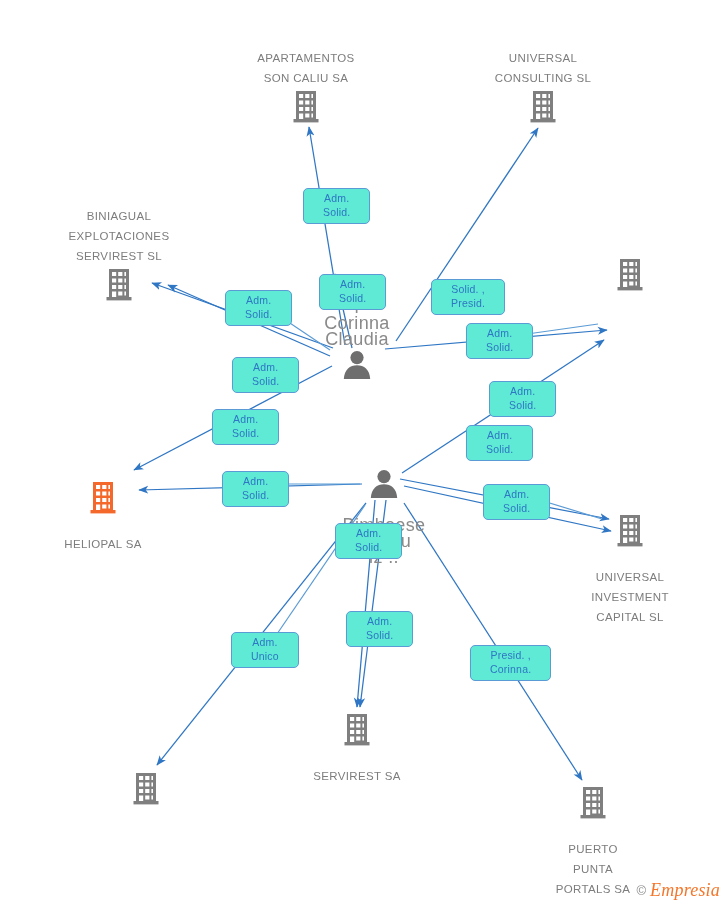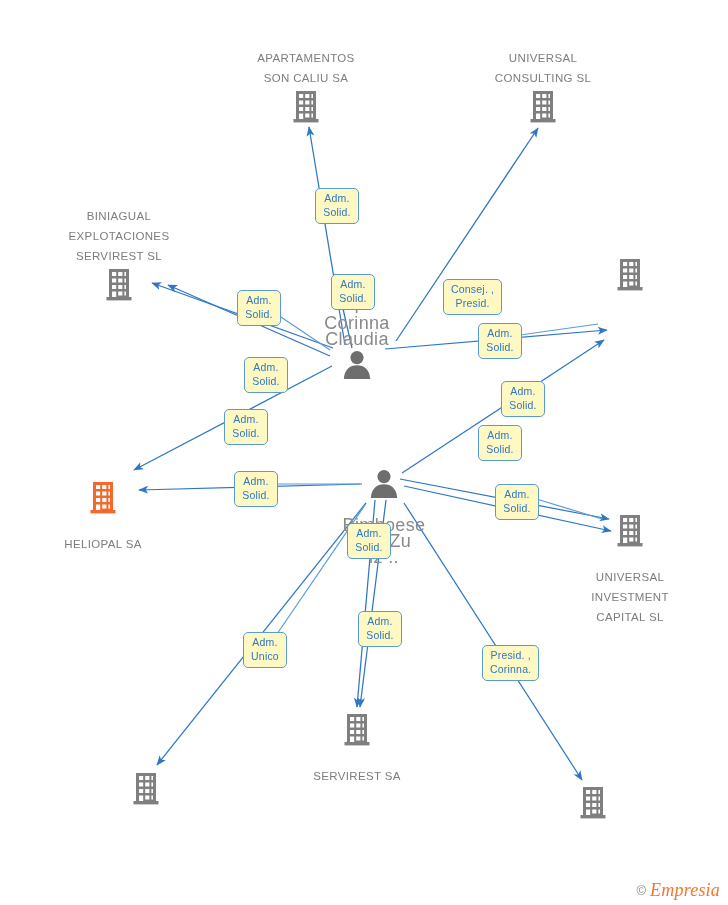--- a/index.html
+++ b/index.html
@@ -21,25 +21,24 @@
   .node.lbl-above{flex-direction:column-reverse;}
   .node.lbl-above .node-label{margin-bottom:2px;}
   .node.lbl-below .node-label{margin-top:15px;}
 
   
   .node.person .node-label{color:#8a8a8a;font-size:18px;line-height:16px;width:120px;}
 
   
   .chip{
     position:absolute;box-sizing:border-box;
-    background:#fef9c3;border:1.3px solid #5b9bd5;border-radius:5px;
+    background:#5eead4;border:1.3px solid #5b9bd5;border-radius:5px;
     color:#2f76c4;font-size:10.5px;line-height:13.5px;text-align:center;
-    padding:3px 7px 4px;white-space:pre-line;letter-spacing:.2px;
+    padding:3px 19px 4px;white-space:pre-line;letter-spacing:.2px;
     min-width:44px;
-    margin-left:12px;
   }
 
   
   #watermark{
     position:absolute;right:8px;bottom:6px;display:flex;align-items:center;gap:4px;
   }
   #watermark .copy{
     color:#8a8a8a;font-size:13px;line-height:13px;
   }
   #watermark .brand{
@@ -289,20 +288,23 @@
       <rect x="13.2" y="10.5" width="4.2" height="4"></rect>
       <rect x="19.4" y="10.5" width="1.6" height="4"></rect>
       <rect x="7" y="17" width="4.2" height="4"></rect>
       <rect x="13.2" y="17" width="4.2" height="4"></rect>
       <rect x="19.4" y="17" width="1.6" height="4"></rect>
       <rect x="7" y="23.5" width="4.2" height="5.5"></rect>
       <rect x="13.2" y="23.5" width="4.2" height="4"></rect>
       <rect x="19.4" y="23.5" width="1.6" height="4"></rect>
     </g>
   </svg></span>
+      <span class="node-label">PUERTO
+PUNTA
+PORTALS SA</span>
     </div>
     <div class="node person lbl-above" style="left: 291px; width: 132px; top: 299px;">
       <span class="glyph"><svg width="30" height="30" viewBox="0 0 30 30" aria-hidden="true">
     <circle cx="15" cy="8.6" r="6.6" fill="#6e6e6e"></circle>
     <path d="M1.8 30 C2.4 20.2 8.0 16.2 15 16.2 C22.0 16.2 27.6 20.2 28.2 30 Z" fill="#6e6e6e"></path>
   </svg></span>
       <span class="node-label">f
 Corinna
 Claudia</span>
     </div>
@@ -315,21 +317,21 @@
 rott Zu
 lz ..</span>
     </div>
   </div>
 
 <div id="chip-layer">
     <div class="chip" style="left: 303px; top: 188px;">Adm.
 Solid.</div>
     <div class="chip" style="left: 319px; top: 274px;">Adm.
 Solid.</div>
-    <div class="chip" style="left: 431px; top: 279px;">Consej. ,
+    <div class="chip" style="left: 431px; top: 279px;">Solid. ,
 Presid.</div>
     <div class="chip" style="left: 225px; top: 290px;">Adm.
 Solid.</div>
     <div class="chip" style="left: 466px; top: 323px;">Adm.
 Solid.</div>
     <div class="chip" style="left: 232px; top: 357px;">Adm.
 Solid.</div>
     <div class="chip" style="left: 489px; top: 381px;">Adm.
 Solid.</div>
     <div class="chip" style="left: 212px; top: 409px;">Adm.

